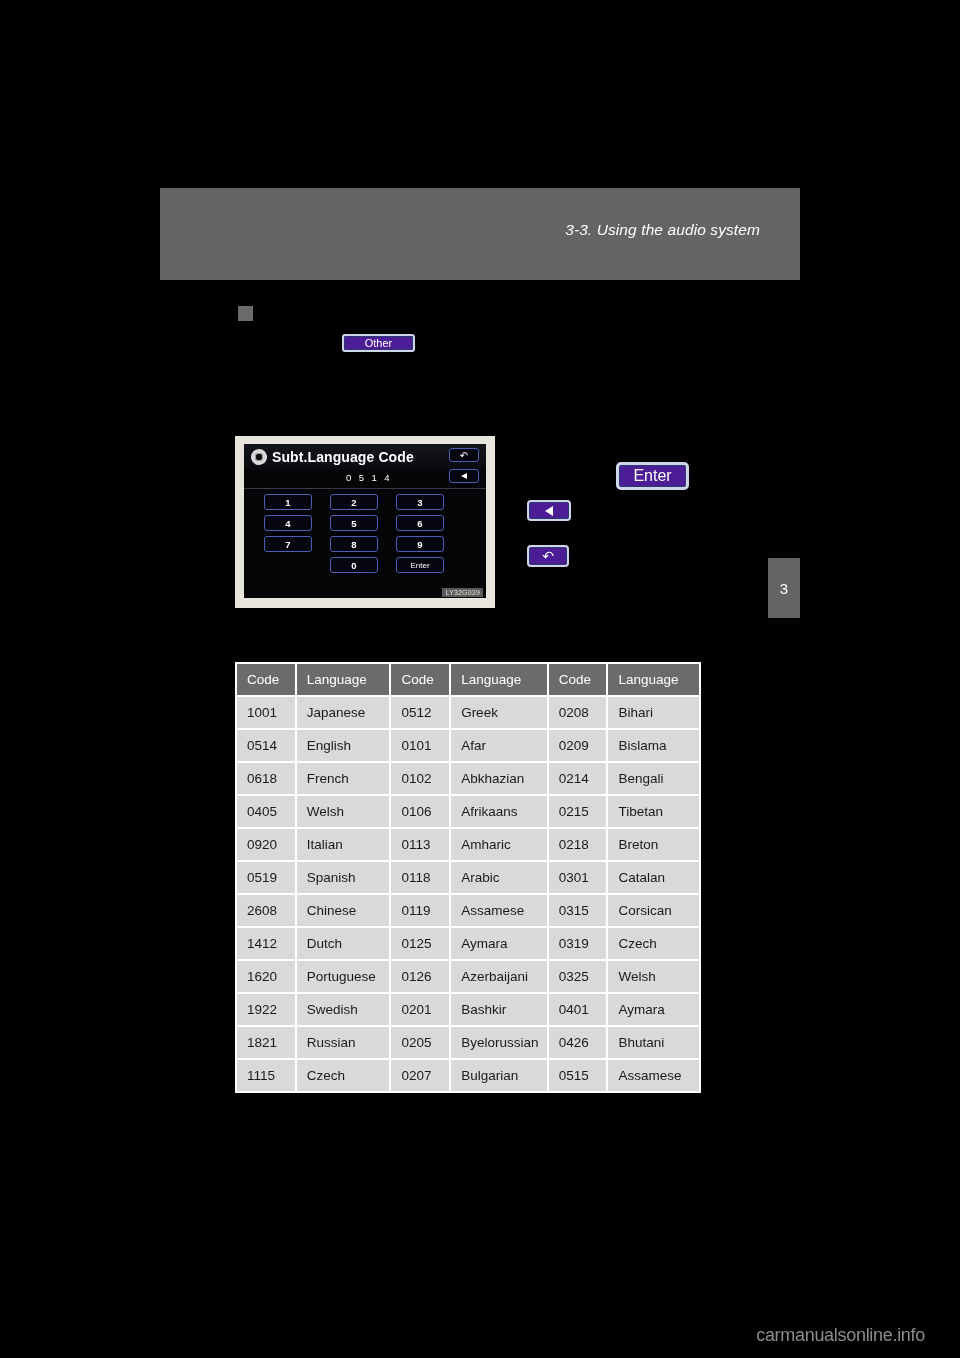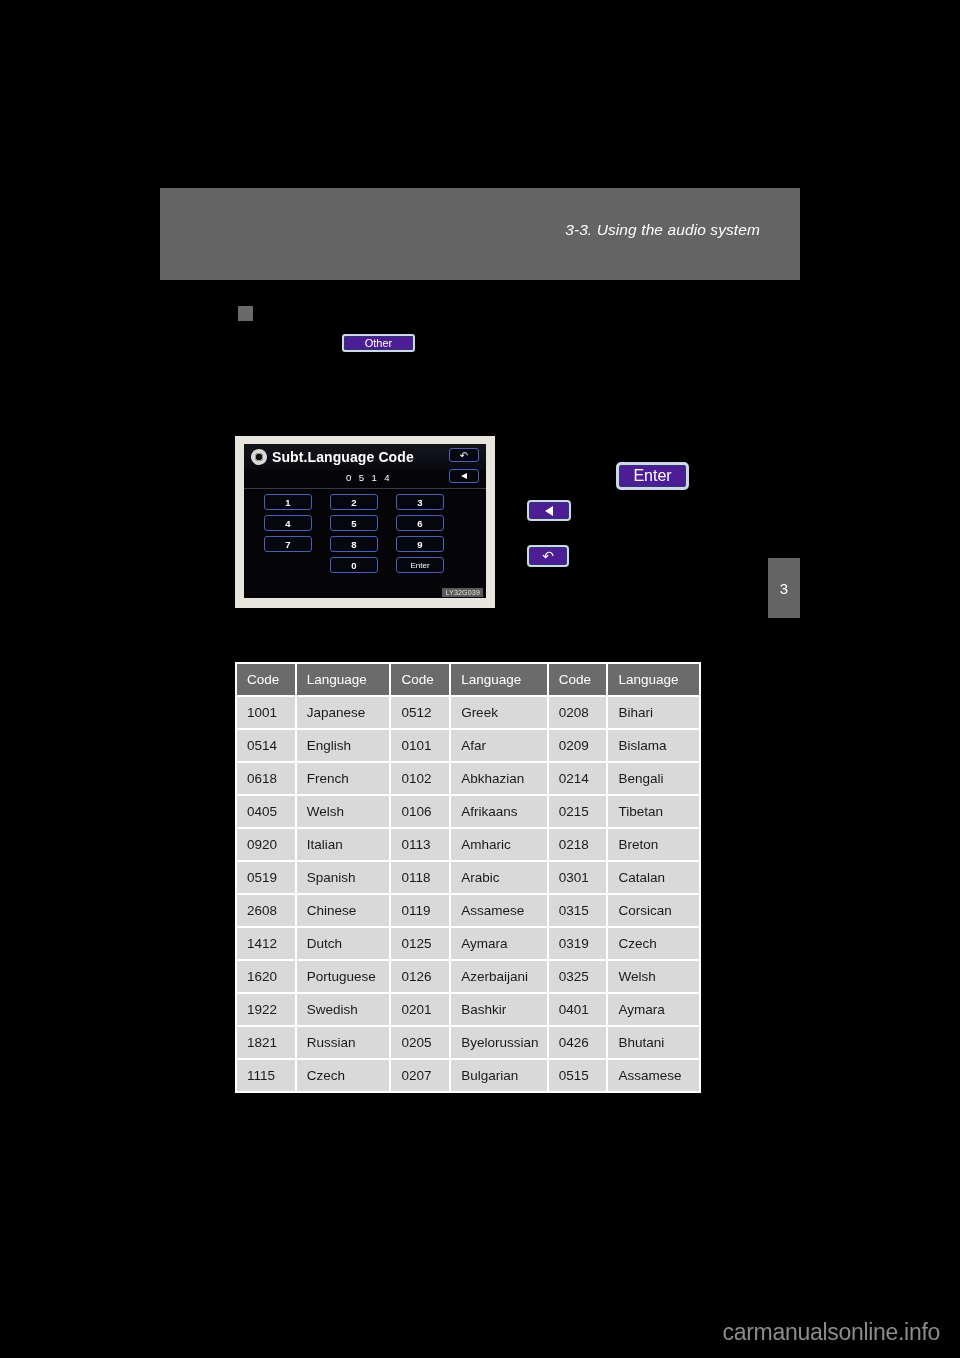--- a/index.html
+++ b/index.html
@@ -162,22 +162,22 @@
     background:#6b6b6b; color:#ffffff;
   }
   .code-table td {
     background:#d9d9d9; color:#1a1a1a;
   }
   .col-code { width:66px; }
   .col-lang { width:100px; }
 
   
   .watermark {
-    position:absolute; right:20px; bottom:12px;
-    color:#8c8c8c; font-size:23px; letter-spacing:-0.3px;
+    position:absolute; right:35px; bottom:12px;
+    color:#8c8c8c; font-size:18px; letter-spacing:-0.3px;
     font-family:"Liberation Sans", sans-serif;
   }
 </style>
 </head>
 <body>
 
 <div class="page">
 
   <div class="chapter-bar">
     <div class="chapter-title">3-3. Using the audio system</div>

